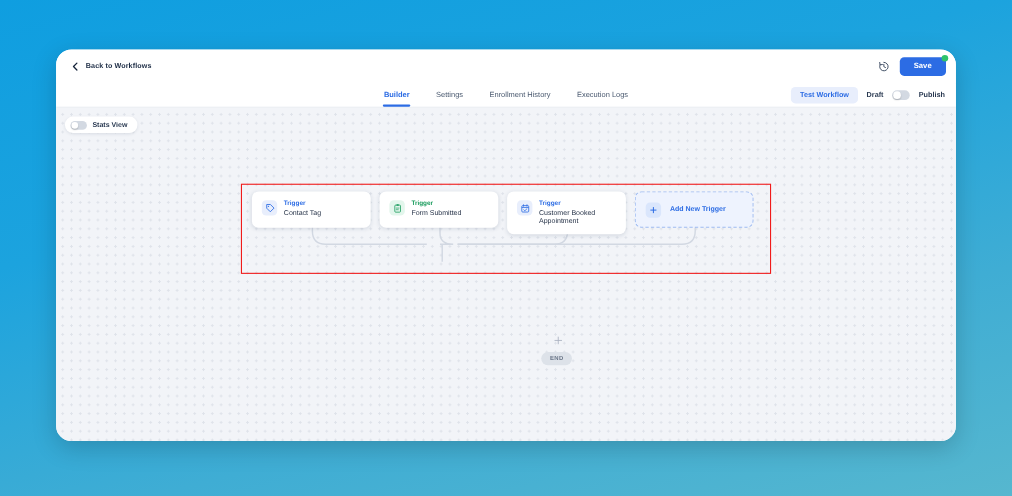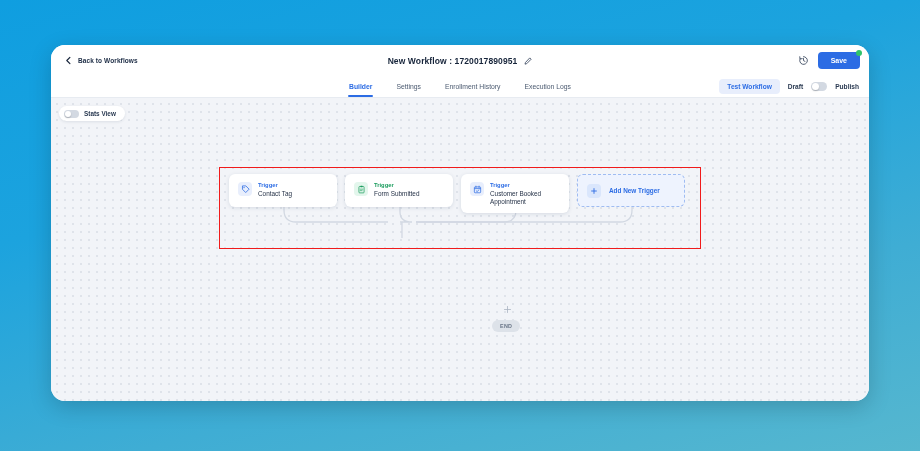--- a/index.html
+++ b/index.html
@@ -324,26 +324,20 @@
 
   <div id="topbar">
 
     <div class="back-link">
       <svg class="back-chevron" viewBox="0 0 16 16">
         <path d="M10.5 2.5 L5 8 L10.5 13.5" fill="none" stroke="#16243a" stroke-width="2.1" stroke-linecap="round" stroke-linejoin="round"></path>
       </svg>
       <span class="back-label">Back to Workflows</span>
     </div>
 
-    <div id="title-wrap">
-      <span id="workflow-title">New Workflow : 1720017890951</span>
-      <svg class="pencil-icon" viewBox="0 0 16 16">
-        <path d="M11.5 1.8 L14.2 4.5 L5.2 13.5 L2 14.3 L2.8 11.1 Z" fill="none" stroke="#22324c" stroke-width="1.5" stroke-linejoin="round"></path>
-      </svg>
-    </div>
 
     <div id="topbar-right">
       <svg class="history-icon" viewBox="0 0 20 20">
         <path d="M10 3 a7 7 0 1 1 -6.3 4" fill="none" stroke="#3b4a60" stroke-width="1.6" stroke-linecap="round"></path>
         <path d="M3.2 3.2 L3.7 7.2 L7.6 6.6" fill="none" stroke="#3b4a60" stroke-width="1.6" stroke-linecap="round" stroke-linejoin="round"></path>
         <path d="M10 6.4 L10 10.2 L12.7 11.6" fill="none" stroke="#3b4a60" stroke-width="1.6" stroke-linecap="round"></path>
       </svg>
       <button id="save-button">
         <span>Save</span>
         <span id="save-badge"></span>

